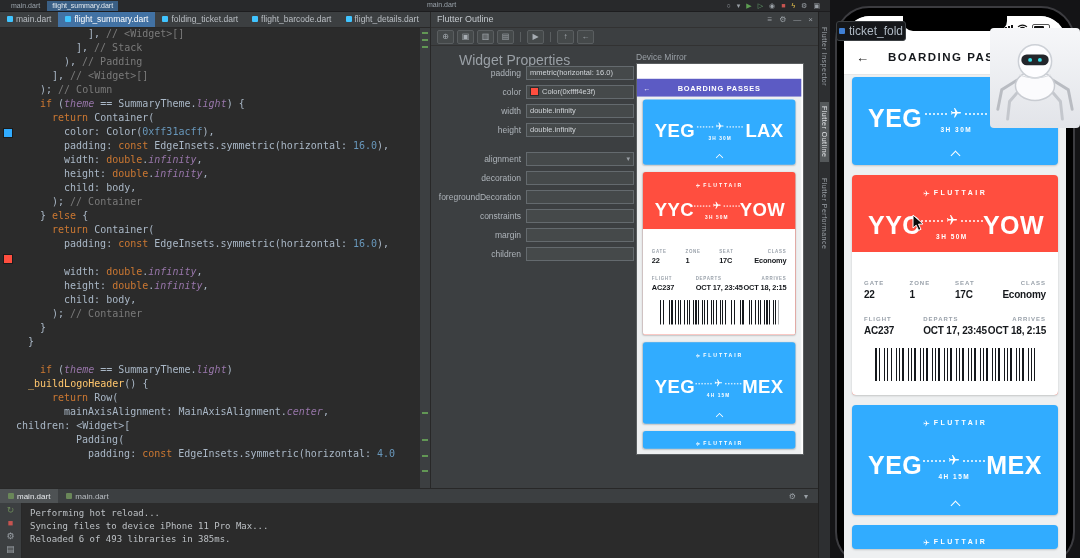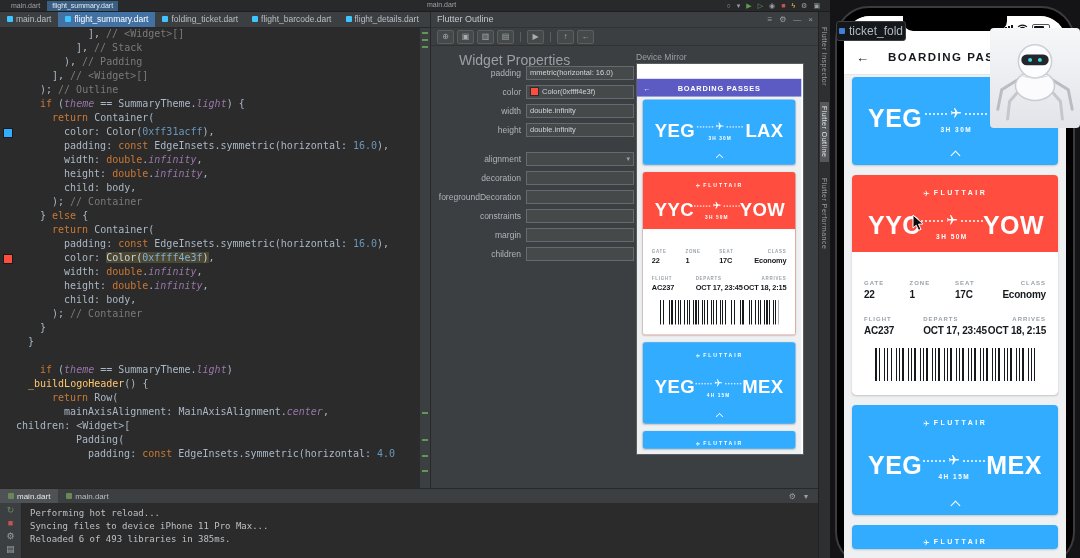--- a/index.html
+++ b/index.html
@@ -194,33 +194,33 @@
         <span class="etab-icon"></span>
         <span>flight_details.dart</span>
       </span>
     </div>
 
   <div class="code-wrap" id="code-area">
       <div class="code-line"><span class="code-text" style="padding-left: 88px;"><span class="tok-d">], </span><span class="tok-c">// &lt;Widget&gt;[]</span></span></div>
       <div class="code-line"><span class="code-text" style="padding-left: 76px;"><span class="tok-d">], </span><span class="tok-c">// Stack</span></span></div>
       <div class="code-line"><span class="code-text" style="padding-left: 64px;"><span class="tok-d">), </span><span class="tok-c">// Padding</span></span></div>
       <div class="code-line"><span class="code-text" style="padding-left: 52px;"><span class="tok-d">], </span><span class="tok-c">// &lt;Widget&gt;[]</span></span></div>
-      <div class="code-line"><span class="code-text" style="padding-left: 40px;"><span class="tok-d">); </span><span class="tok-c">// Outline</span></span></div>
+      <div class="code-line"><span class="code-text" style="padding-left: 40px;"><span class="tok-d">); </span><span class="tok-c">// Column</span></span></div>
       <div class="code-line"><span class="code-text" style="padding-left: 40px;"><span class="tok-k">if</span><span class="tok-d"> (</span><span class="tok-f">theme</span><span class="tok-d"> == SummaryTheme.</span><span class="tok-f">light</span><span class="tok-d">) {</span></span></div>
       <div class="code-line"><span class="code-text" style="padding-left: 52px;"><span class="tok-k">return</span><span class="tok-d"> Container(</span></span></div>
       <div class="code-line"><span class="gutter-swatch" style="background: rgb(49, 172, 255);"></span><span class="code-text" style="padding-left: 64px;"><span class="tok-d">color: Color(</span><span class="tok-n">0xff31acff</span><span class="tok-d">),</span></span></div>
       <div class="code-line"><span class="code-text" style="padding-left: 64px;"><span class="tok-d">padding: </span><span class="tok-k">const</span><span class="tok-d"> EdgeInsets.symmetric(horizontal: </span><span class="tok-n">16.0</span><span class="tok-d">),</span></span></div>
       <div class="code-line"><span class="code-text" style="padding-left: 64px;"><span class="tok-d">width: </span><span class="tok-k">double</span><span class="tok-d">.</span><span class="tok-f">infinity</span><span class="tok-d">,</span></span></div>
       <div class="code-line"><span class="code-text" style="padding-left: 64px;"><span class="tok-d">height: </span><span class="tok-k">double</span><span class="tok-d">.</span><span class="tok-f">infinity</span><span class="tok-d">,</span></span></div>
       <div class="code-line"><span class="code-text" style="padding-left: 64px;"><span class="tok-d">child: body,</span></span></div>
       <div class="code-line"><span class="code-text" style="padding-left: 52px;"><span class="tok-d">); </span><span class="tok-c">// Container</span></span></div>
       <div class="code-line"><span class="code-text" style="padding-left: 40px;"><span class="tok-d">} </span><span class="tok-k">else</span><span class="tok-d"> {</span></span></div>
       <div class="code-line"><span class="code-text" style="padding-left: 52px;"><span class="tok-k">return</span><span class="tok-d"> Container(</span></span></div>
       <div class="code-line"><span class="code-text" style="padding-left: 64px;"><span class="tok-d">padding: </span><span class="tok-k">const</span><span class="tok-d"> EdgeInsets.symmetric(horizontal: </span><span class="tok-n">16.0</span><span class="tok-d">),</span></span></div>
-      <div class="code-line"><span class="gutter-swatch" style="background: rgb(255, 78, 63);"></span><span class="code-text" style="padding-left: 64px;"><span class="tok-d">color: </span><span class="tok-dh">Color(</span><span class="tok-nh">0xffff4e3f</span><span class="tok-dh">)</span><span class="tok-d">,</span></span></div>
+      <div class="code-line"><span class="gutter-swatch" style="background: rgb(255, 78, 63);"></span></div>
       <div class="code-line"><span class="code-text" style="padding-left: 64px;"><span class="tok-d">width: </span><span class="tok-k">double</span><span class="tok-d">.</span><span class="tok-f">infinity</span><span class="tok-d">,</span></span></div>
       <div class="code-line"><span class="code-text" style="padding-left: 64px;"><span class="tok-d">height: </span><span class="tok-k">double</span><span class="tok-d">.</span><span class="tok-f">infinity</span><span class="tok-d">,</span></span></div>
       <div class="code-line"><span class="code-text" style="padding-left: 64px;"><span class="tok-d">child: body,</span></span></div>
       <div class="code-line"><span class="code-text" style="padding-left: 52px;"><span class="tok-d">); </span><span class="tok-c">// Container</span></span></div>
       <div class="code-line"><span class="code-text" style="padding-left: 40px;"><span class="tok-d">}</span></span></div>
       <div class="code-line"><span class="code-text" style="padding-left: 28px;"><span class="tok-d">}</span></span></div>
       <div class="code-line"><span class="code-text" style="padding-left: 16px;"></span></div>
       <div class="code-line"><span class="code-text" style="padding-left: 40px;"><span class="tok-k">if</span><span class="tok-d"> (</span><span class="tok-f">theme</span><span class="tok-d"> == SummaryTheme.</span><span class="tok-f">light</span><span class="tok-d">)</span></span></div>
       <div class="code-line"><span class="code-text" style="padding-left: 28px;"><span class="tok-m">_buildLogoHeader</span><span class="tok-d">() {</span></span></div>
       <div class="code-line"><span class="code-text" style="padding-left: 52px;"><span class="tok-k">return</span><span class="tok-d"> Row(</span></span></div>

